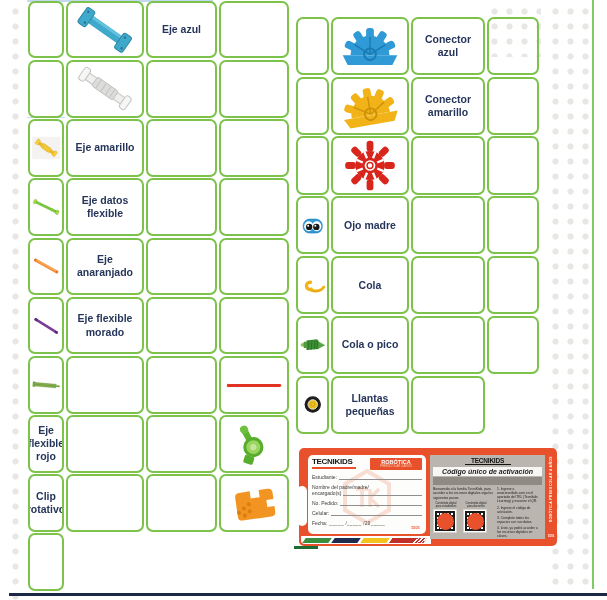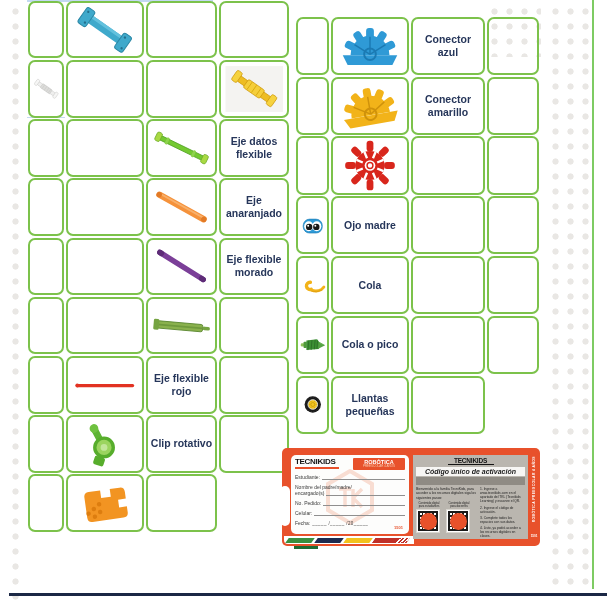--- a/index.html
+++ b/index.html
@@ -14,21 +14,21 @@
   .grid-table{position:absolute;display:grid;}
   #left-table{left:27px;top:0;grid-template-columns:38px 80px 73px 72px;grid-auto-rows:59.2px;}
   #right-table{left:295px;top:16px;grid-template-columns:35px 80px 76px 54px;grid-auto-rows:59.8px;}
   .cell{border:2.5px solid #7cc24b;border-radius:7px;margin:.75px;background:#fff;
         display:flex;align-items:center;justify-content:center;text-align:center;overflow:hidden;}
   .cell.label{font-weight:bold;font-size:10.5px;line-height:1.25;color:#26365a;padding:1px 2px;}
   .cell.transparent{background:transparent;}
   .cell svg{display:block;}
 
   
-  #card{position:absolute;left:282px;top:448px;width:258px;height:98px;background:#e8512b;border-radius:5px;}
+  #card{position:absolute;left:299px;top:448px;width:258px;height:98px;background:#e8512b;border-radius:5px;}
   #card .notch{position:absolute;left:-2px;top:38px;width:10px;height:40px;background:#fff;border-radius:5px;}
   #card .panel-left{position:absolute;left:9px;top:7px;width:118px;height:79px;background:#fdfdfc;border-radius:5px;padding:3px 4px;box-sizing:border-box;}
   #card .watermark{position:absolute;left:34px;top:14px;opacity:.35;}
   .brand-row{display:flex;justify-content:space-between;align-items:flex-start;position:relative;}
   .brand-logo{font-weight:bold;font-size:8px;letter-spacing:-.3px;color:#161616;line-height:1;}
   .brand-rule{width:44px;height:1.5px;background:#e8512b;margin-top:1px;}
   .program-box{background:#e8512b;color:#fff;width:52px;text-align:center;padding:1px 0 1.5px;border-radius:1px;}
   .program-box .p1{font-size:5.5px;font-weight:bold;line-height:1.1;}
   .program-box .p2{font-size:3px;color:#f8cdb2;line-height:1.1;}
   .field{display:flex;align-items:flex-end;font-size:5px;color:#3a3a3a;margin-top:4.2px;position:relative;}
@@ -91,20 +91,21 @@
           <rect x="16" y="21.5" width="42" height="3" rx="1.5" fill="#63c1dd"></rect>
           <rect x="9" y="17" width="10" height="19" rx="2.5" fill="#3fa9cb" stroke="#2b87a5" stroke-width="1"></rect>
           <rect x="55" y="17" width="10" height="19" rx="2.5" fill="#3fa9cb" stroke="#2b87a5" stroke-width="1"></rect>
           <circle cx="12.5" cy="21" r="1.2" fill="#236f8c"></circle>
             <circle cx="16" cy="32" r="1.2" fill="#236f8c"></circle>
           <circle cx="58.5" cy="21" r="1.2" fill="#236f8c"></circle>
             <circle cx="62" cy="32" r="1.2" fill="#236f8c"></circle>
         </g>
       </svg>
     </div>
+    <div class="cell label">Eje azul</div>
     <div class="cell"></div>
 
     <div class="cell"></div>
     <div class="cell">
       <svg width="72" height="52" viewBox="0 0 74 53">
         <g transform="rotate(35 37 26)">
           <rect x="13" y="22" width="48" height="8" rx="3" fill="#efefee" stroke="#c4c4c2" stroke-width="1"></rect>
           <rect x="24" y="20.5" width="26" height="11" rx="2" fill="#dcdcda" stroke="#b8b8b6" stroke-width=".8"></rect>
           <path d="M29,21 v10 M35,21 v10 M41,21 v10 M46,21 v10" stroke="#c2c2c0" stroke-width="1"></path>
           <rect x="8" y="18.5" width="7" height="15" rx="3" fill="#f6f6f5" stroke="#c4c4c2" stroke-width="1"></rect>
@@ -120,20 +121,21 @@
         <rect x="5" y="1" width="64" height="51" fill="#f4f3f1"></rect>
         <g transform="rotate(35 37 26)">
           <rect x="15" y="23" width="44" height="7" rx="2" fill="#eebd22" stroke="#cf9a0e" stroke-width=".8"></rect>
           <rect x="26" y="21" width="22" height="11" rx="2" fill="#f5ce3a" stroke="#cf9a0e" stroke-width=".8"></rect>
           <path d="M31,21.5 v10 M37,21.5 v10 M43,21.5 v10" stroke="#d9ab12" stroke-width="1"></path>
           <rect x="10" y="19.5" width="7" height="13" rx="2" fill="#f6d23e" stroke="#cf9a0e" stroke-width=".8"></rect>
           <rect x="57" y="19.5" width="7" height="13" rx="2" fill="#f6d23e" stroke="#cf9a0e" stroke-width=".8"></rect>
         </g>
       </svg>
     </div>
+    <div class="cell label">Eje amarillo</div>
     <div class="cell"></div>
 
     <div class="cell"></div>
     <div class="cell">
       <svg width="72" height="52" viewBox="0 0 74 53">
         <g transform="rotate(26 37 26)">
           <rect x="8" y="24" width="58" height="5" rx="2.5" fill="#74c931" stroke="#4f9f22" stroke-width=".8"></rect>
           <rect x="6" y="21.5" width="6" height="10" rx="2" fill="#a9d943" stroke="#6cab28" stroke-width=".8"></rect>
           <rect x="62" y="21.5" width="6" height="10" rx="2" fill="#a9d943" stroke="#6cab28" stroke-width=".8"></rect>
           <rect x="18" y="22.5" width="3" height="8" rx="1" fill="#8ed24e"></rect>

